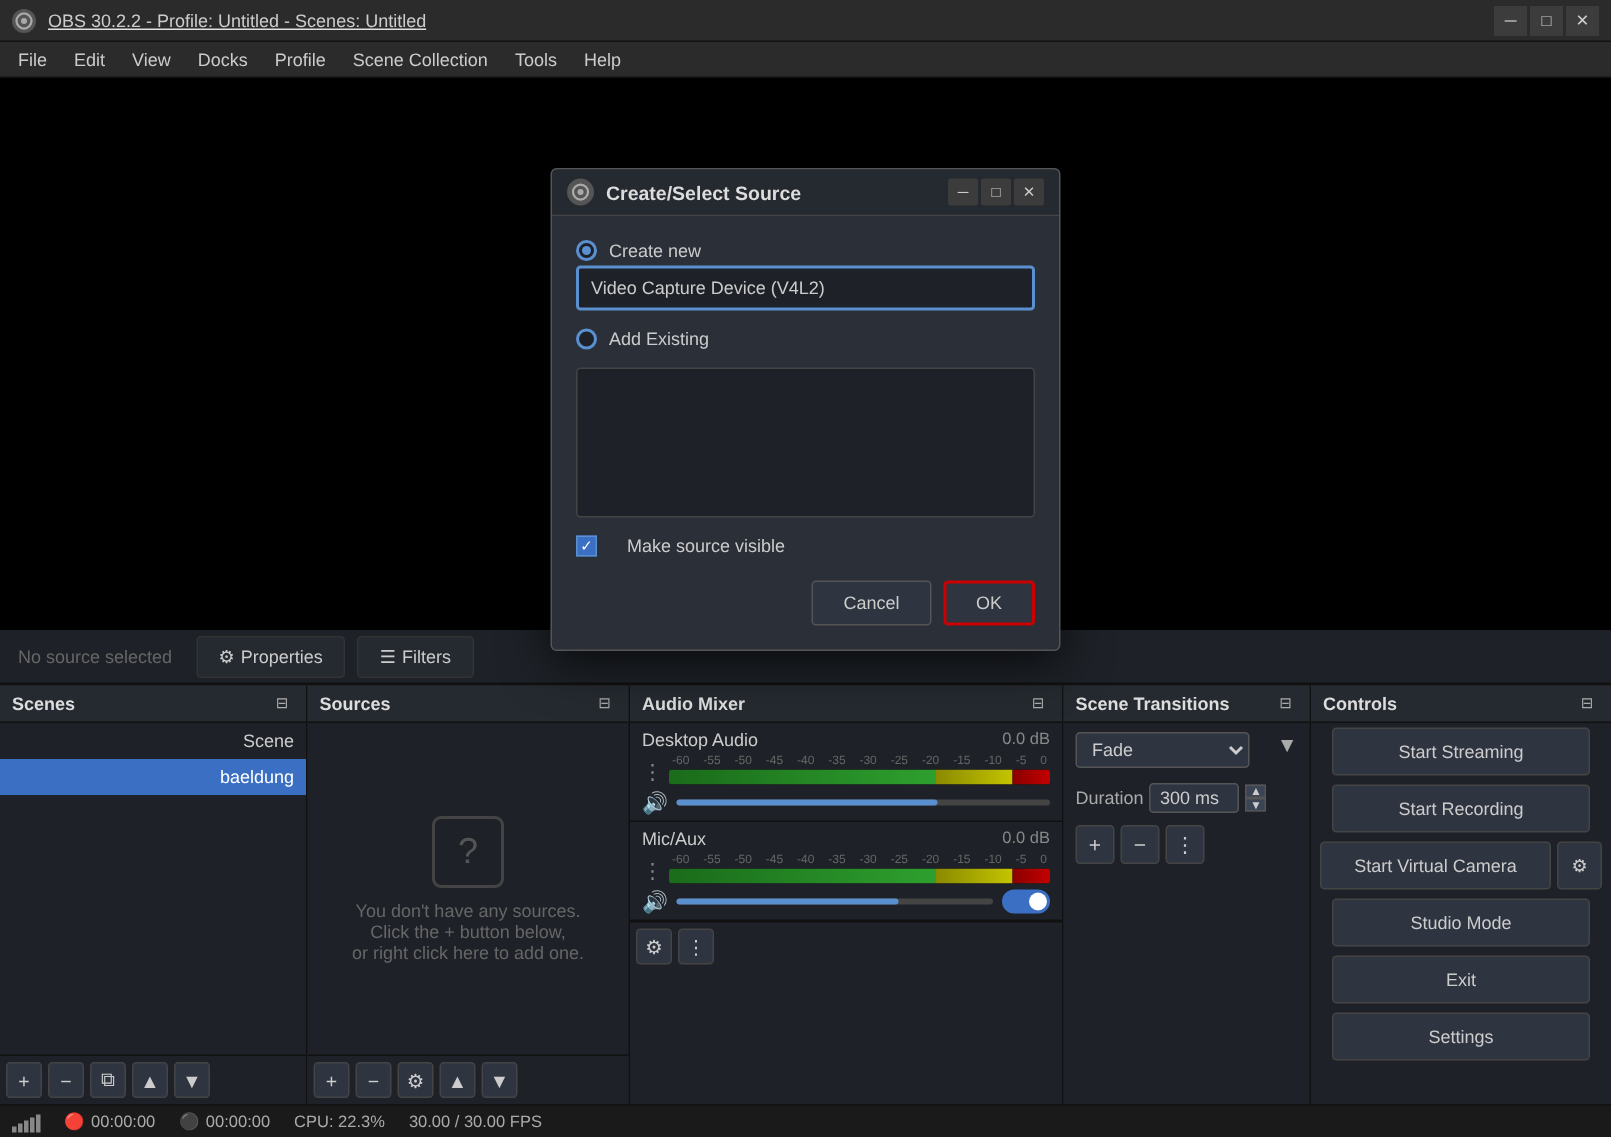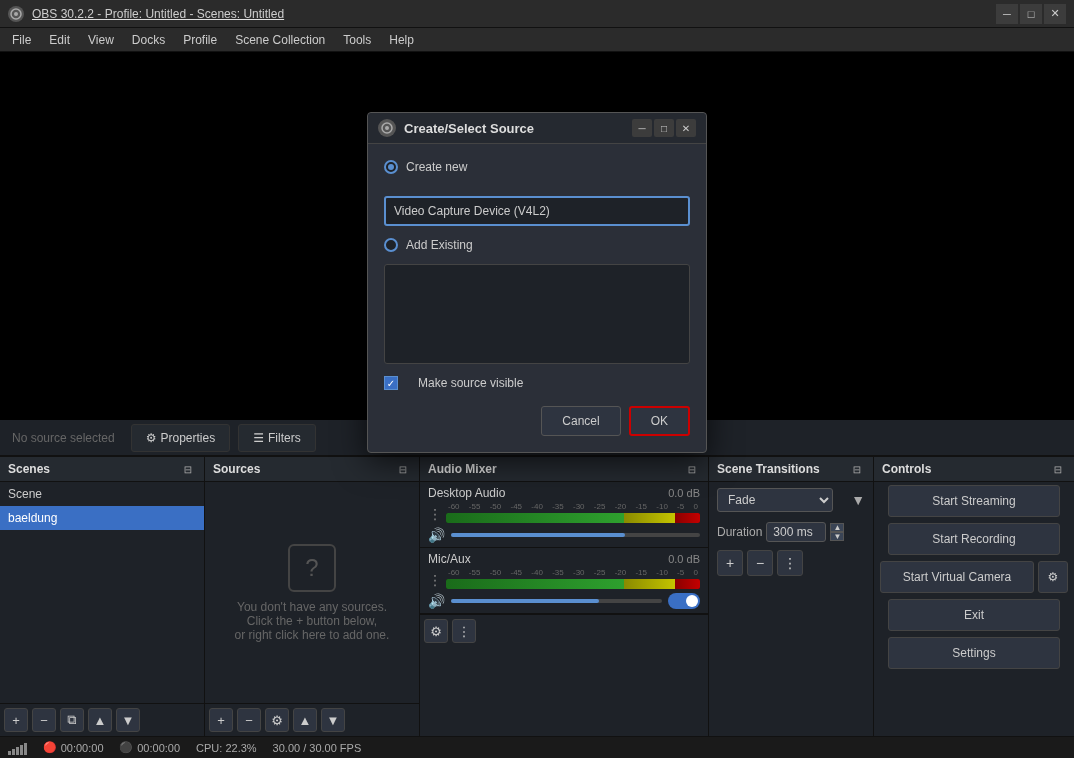--- a/index.html
+++ b/index.html
@@ -143,20 +143,21 @@
     .panel-icon-btn {
       width: 16px; height: 16px;
       color: #aaa;
       cursor: pointer;
       display: flex; align-items: center; justify-content: center;
       font-size: 10px;
     }
     .panel-content {
       flex: 1;
       overflow-y: auto;
+      text-align: right;
     }
     .scene-item {
       padding: 5px 8px;
       cursor: pointer;
       color: #ccc;
       font-size: 12px;
     }
     .scene-item.selected { background: #3a6fc4; color: #fff; }
     .panel-footer {
       display: flex;
@@ -304,21 +305,21 @@
       width: 165px;
       background: #1e2228;
       border-right: 1px solid #111;
       display: flex;
       flex-direction: column;
     }
     .transition-select-row {
       padding: 6px 8px;
       display: flex;
       gap: 18px;
-      align-items: center;
+      align-items: flex-start;
     }
     .transition-select {
       flex: 1;
       background: #2e3440;
       border: 1px solid #555;
       border-radius: 3px;
       color: #ccc;
       padding: 3px 6px;
       font-size: 12px;
     }
@@ -496,21 +497,21 @@
       font-size: 10px;
       border-radius: 2px;
     }
     .modal-body {
       padding: 16px;
     }
     .radio-row {
       display: flex;
       align-items: center;
       gap: 8px;
-      margin-bottom: 22px;
+      margin-bottom: 3px;
     }
     .radio-dot {
       width: 14px; height: 14px;
       border-radius: 50%;
       border: 2px solid #5a8fd0;
       background: #1e2228;
       display: flex; align-items: center; justify-content: center;
       flex-shrink: 0;
     }
     .radio-dot.selected::after {
@@ -867,20 +868,21 @@
       <div class="panel-header">
         <span class="panel-title">Controls</span>
         <div class="panel-icon-btn">⊟</div>
       </div>
       <button class="control-btn">Start Streaming</button>
       <button class="control-btn">Start Recording</button>
       <div class="control-btn-row">
         <button class="control-btn-main">Start Virtual Camera</button>
         <button class="control-btn-icon">⚙</button>
       </div>
+      <button class="control-btn">Studio Mode</button>
       <button class="control-btn">Exit</button>
       <button class="control-btn">Settings</button>
     </div>
 
   </div>
 
   <div class="status-bar">
     <div class="status-item">
       <div class="signal-bars">
         <div class="signal-bar" style="height:4px;"></div>

